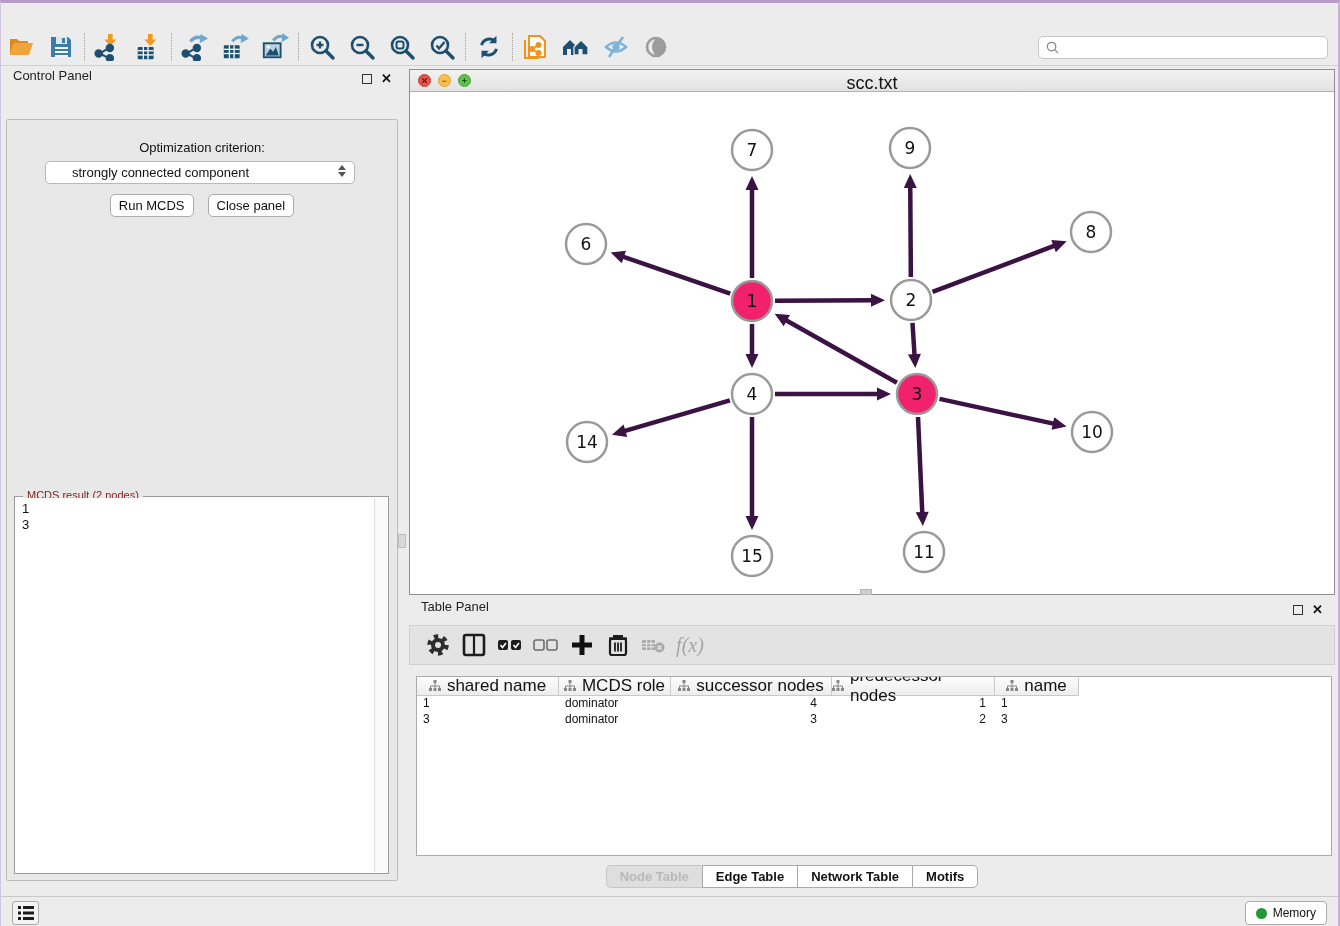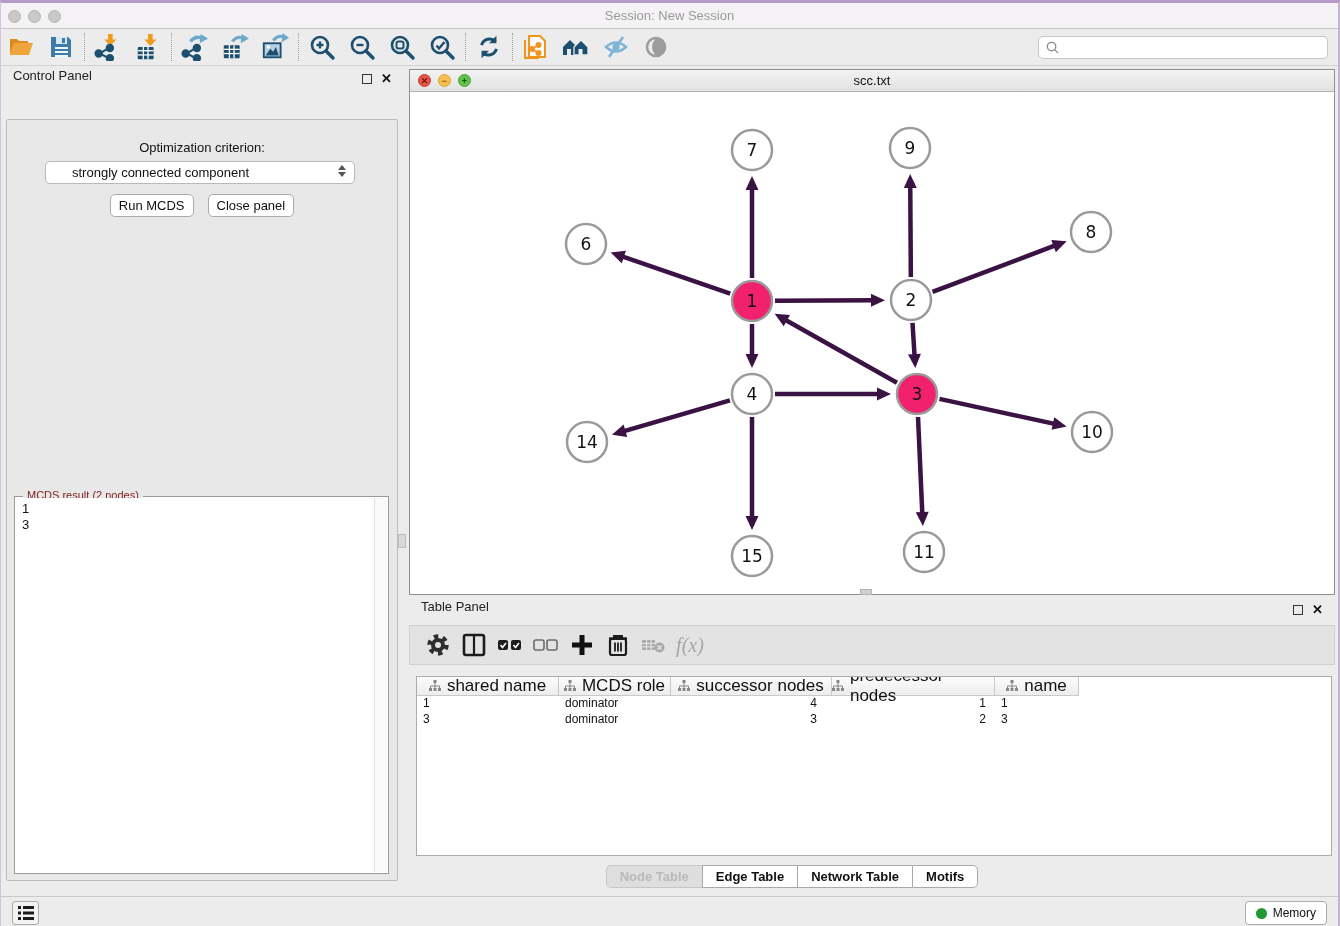--- a/index.html
+++ b/index.html
@@ -46,21 +46,21 @@
   .result-area { position:absolute; inset:1px 14px 1px 1px; background:#fff; font-size:13px; color:#111; padding:3px 6px; line-height:16px; }
   .result-scroll { position:absolute; top:1px; right:1px; bottom:1px; width:13px; background:#fafafa; border-left:1px solid #e0e0e0; }
 
   
   .net-frame { position:absolute; left:408px; top:66px; width:926px; height:526px; background:#fff; border:1px solid #8f8f8f; }
   .net-titlebar { position:absolute; left:0; top:0; width:100%; height:22px; background:linear-gradient(#f2f2f2,#e2e2e2); border-bottom:1px solid #b3b3b3; }
   .nt-circle { position:absolute; top:4px; width:13px; height:13px; border-radius:50%; font-size:9px; font-weight:bold; display:flex; align-items:center; justify-content:center; }
   .nt-red { left:8px; background:#e4564a; border:1px solid #c43b31; color:#7e1007; }
   .nt-yellow { left:28px; background:#f6bf4f; border:1px solid #d9a23a; color:#8d5f0a; }
   .nt-green { left:48px; background:#61c04e; border:1px solid #47a436; color:#12560a; }
-  .net-title { position:absolute; top:3px; width:100%; text-align:center; font-size:13px; color:#111; }
+  .net-title { position:absolute; top:3px; width:100%; text-align:center; font-size:18px; color:#111; }
   .net-canvas { position:absolute; left:0; top:22px; width:924px; height:502px; background:#fff; }
   .net-grip { position:absolute; left:450px; bottom:-1px; width:12px; height:6px; background:#cfcfcf; border:1px solid #b5b5b5; }
   .cp-grip { position:absolute; left:397px; top:468px; width:8px; height:14px; background:#d8d8d8; border:1px solid #bdbdbd; }
 
   
   .table-panel { position:absolute; left:408px; top:594px; width:926px; height:299px; background:#ececec; }
   .tp-toolbar { position:absolute; left:0; top:28px; width:926px; height:40px; background:#e3e3e3; border:1px solid #cfcfcf; display:flex; align-items:center; padding-left:12px; gap:4px; }
   .tp-icon { width:32px; height:30px; display:flex; align-items:center; justify-content:center; }
   .tbl-wrap { position:absolute; left:7px; top:79px; width:916px; height:180px; background:#fff; border:1px solid #ababab; overflow:hidden; }
   .tbl-header { display:flex; height:19px; }
@@ -80,26 +80,20 @@
   .statusbar { position:absolute; left:0; top:893px; width:100%; height:33px; background:#ececec; border-top:1px solid #c9c9c9; }
   .list-btn { position:absolute; left:11px; top:4px; width:27px; height:24px; background:#f3f3f3; border:1px solid #ababab; border-radius:3px; display:flex; align-items:center; justify-content:center; }
   .memory-btn { position:absolute; right:11px; top:4px; height:24px; background:#fff; border:1px solid #ababab; border-radius:4px; display:flex; align-items:center; gap:6px; padding:0 10px; font-size:12px; color:#111; }
   .mem-dot { width:11px; height:11px; border-radius:50%; background:#1f9a35; }
 </style>
 </head>
 <body>
 
 <div class="app">
 
-  <div class="titlebar">
-    <span class="traffic t1"></span>
-    <span class="traffic t2"></span>
-    <span class="traffic t3"></span>
-    <div class="win-title">Session: New Session</div>
-  </div>
 
   <div class="toolbar">
     <div class="tb-icon">
       <svg width="28" height="28" viewBox="0 0 28 28">
           <path d="M3 22 V6 h7 l2 2 h9 v3 H7 Z" fill="#DD8A1F"></path>
           <path d="M3 22 L7 10 h19 l-4 12 Z" fill="#F2A43C"></path>
         </svg>
     </div>
     <div class="tb-icon">
       <svg width="26" height="26" viewBox="0 0 26 26">

